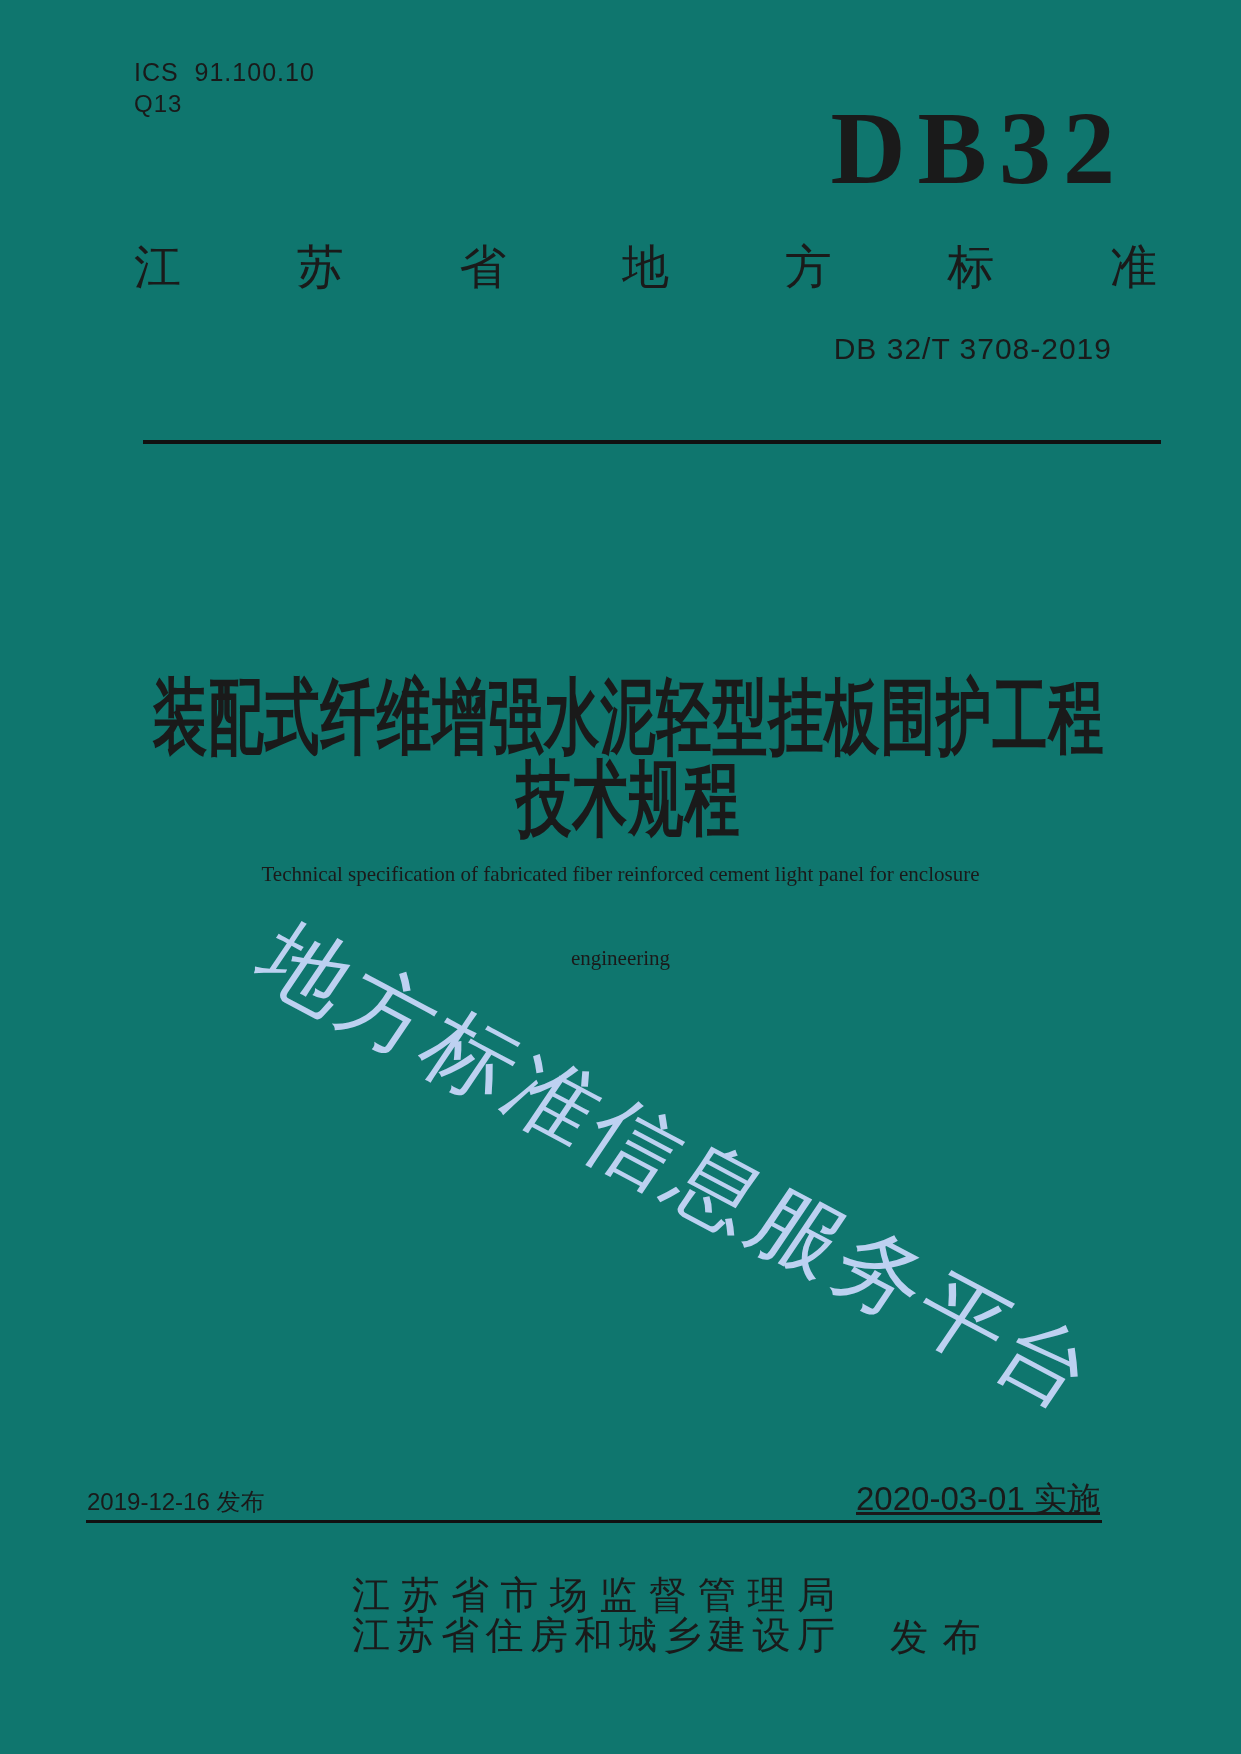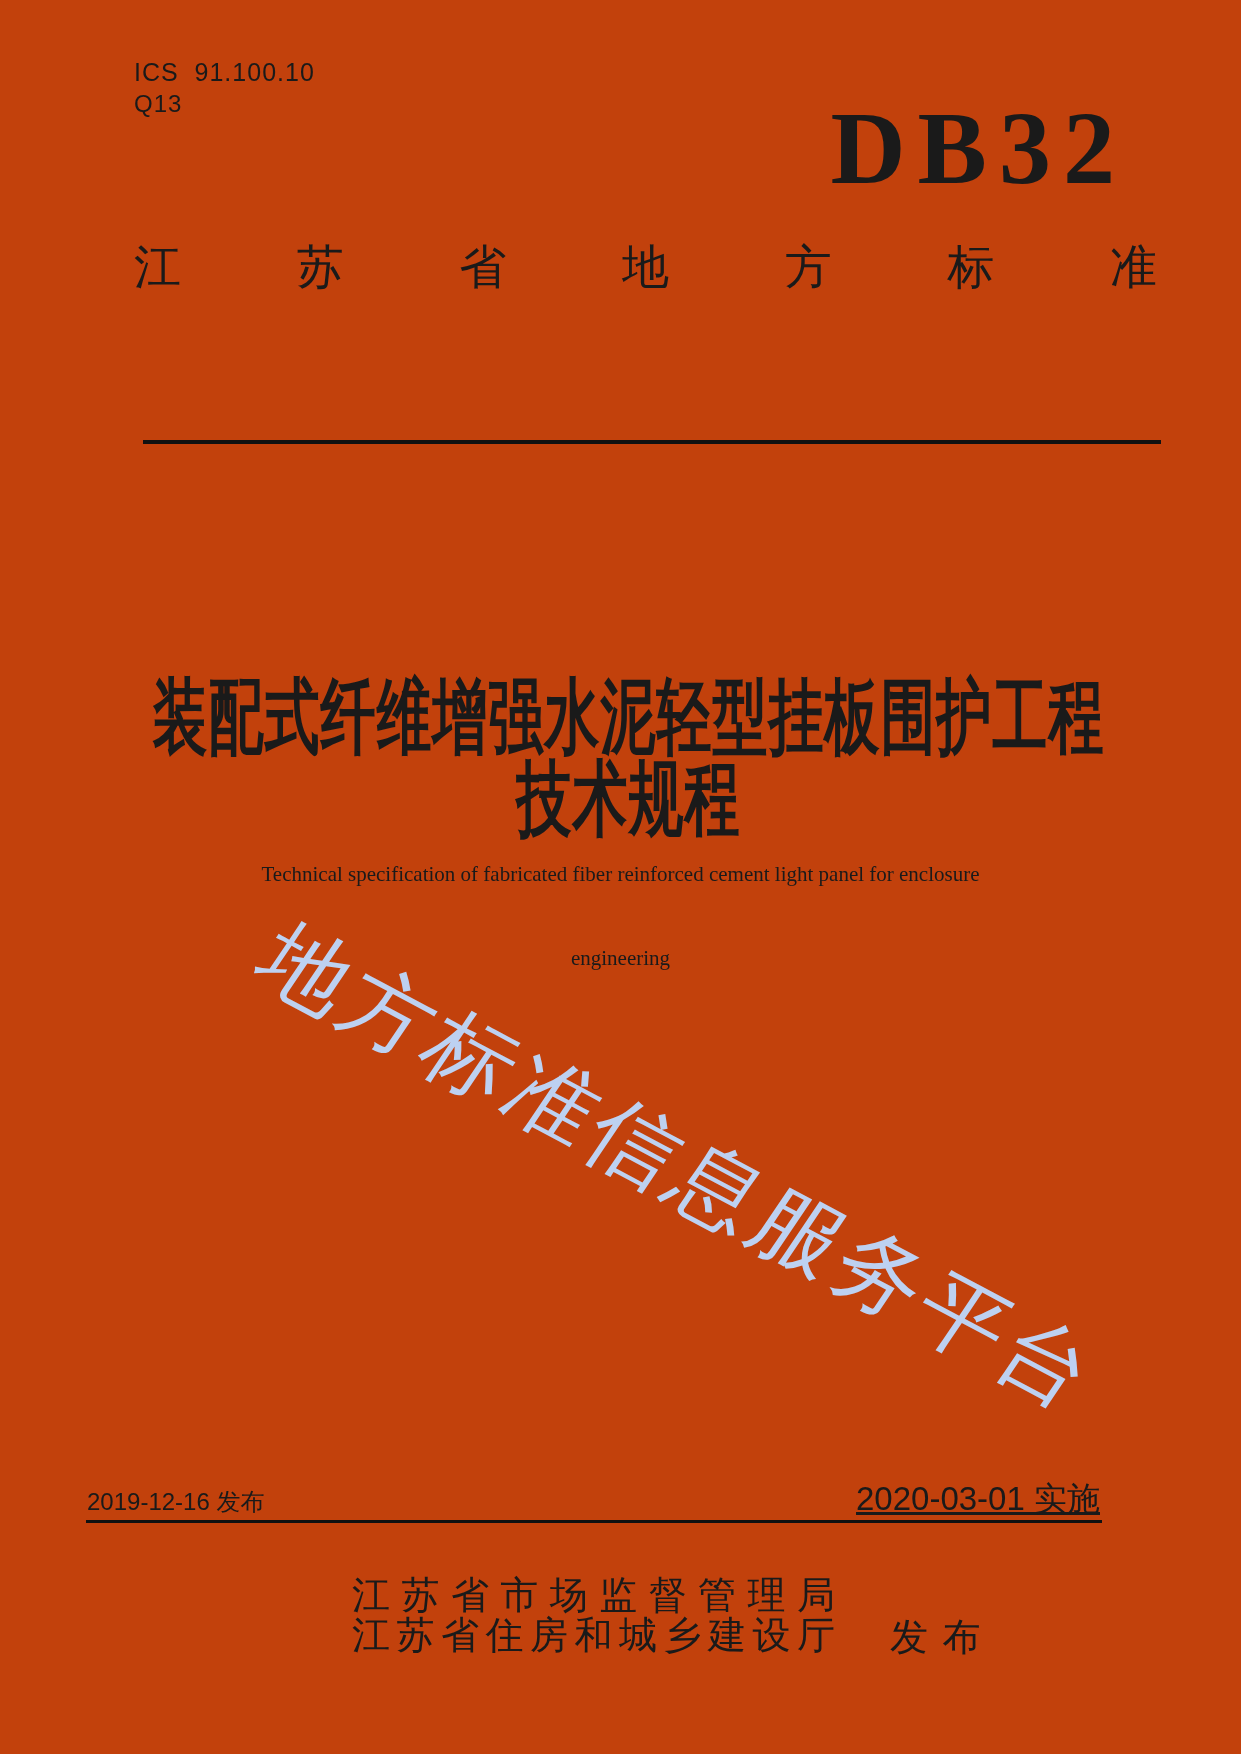--- a/index.html
+++ b/index.html
@@ -1,19 +1,19 @@
 <!DOCTYPE html>
 <html><head>
 <meta charset="utf-8">
 <style>
   html,body{margin:0;padding:0;background:#e8e8e8;}
   .page{
     position:relative;
     width:1241px;height:1754px;
-    background:#c2410c;
+    background:#0f766e;
     overflow:hidden;
     font-family:"Liberation Sans",sans-serif;
     color:#1a1a1a;
   }
   
   .ics{
     position:absolute;left:134px;top:58px;
     font-size:25px;letter-spacing:1px;white-space:pre;
   }
   .qcode{
@@ -109,20 +109,21 @@
   <div class="std-type">
       <span>江</span>
       <span>苏</span>
       <span>省</span>
       <span>地</span>
       <span>方</span>
       <span>标</span>
       <span>准</span>
     </div>
 
+  <div class="std-num">DB 32/T 3708-2019</div>
 
   <div class="rule-top"></div>
 
   <div class="title-wrap l1">
     <span class="title-cn">装配式纤维增强水泥轻型挂板围护工程</span>
   </div>
   <div class="title-wrap l2">
     <span class="title-cn">技术规程</span>
   </div>
 

